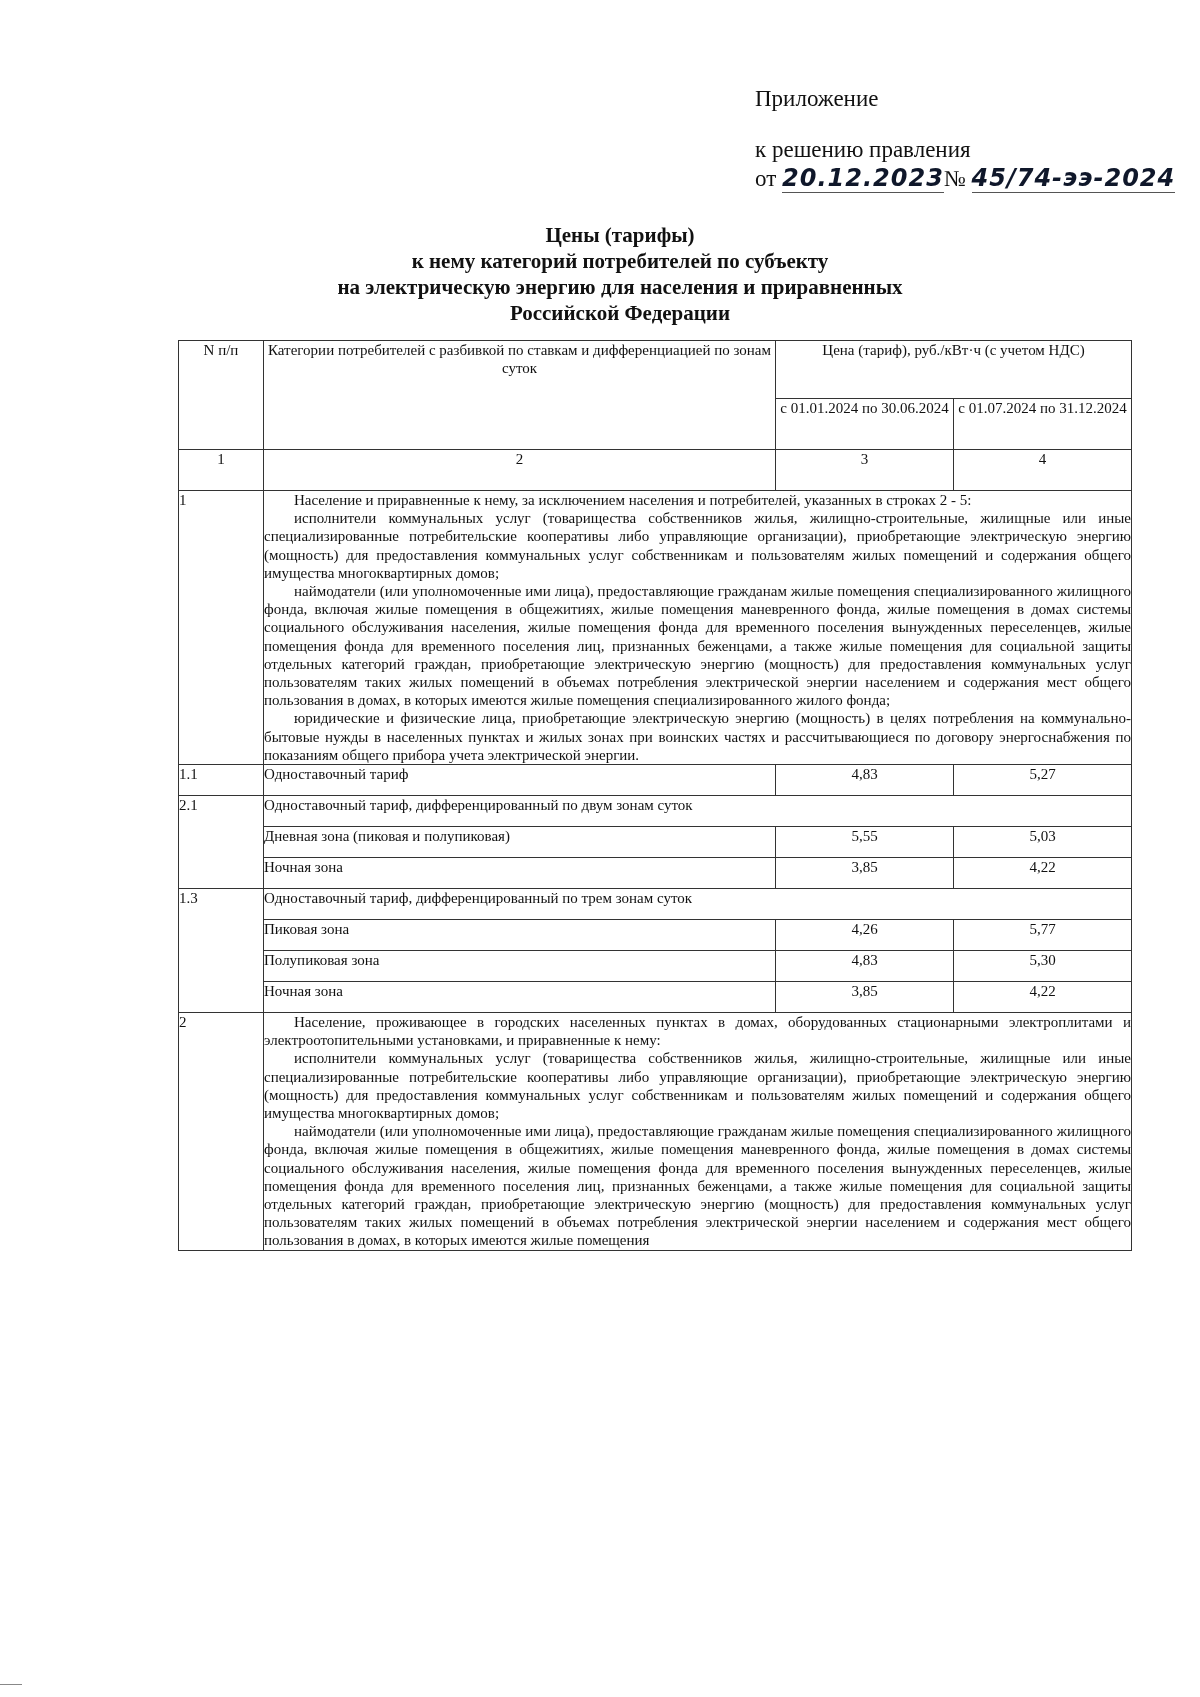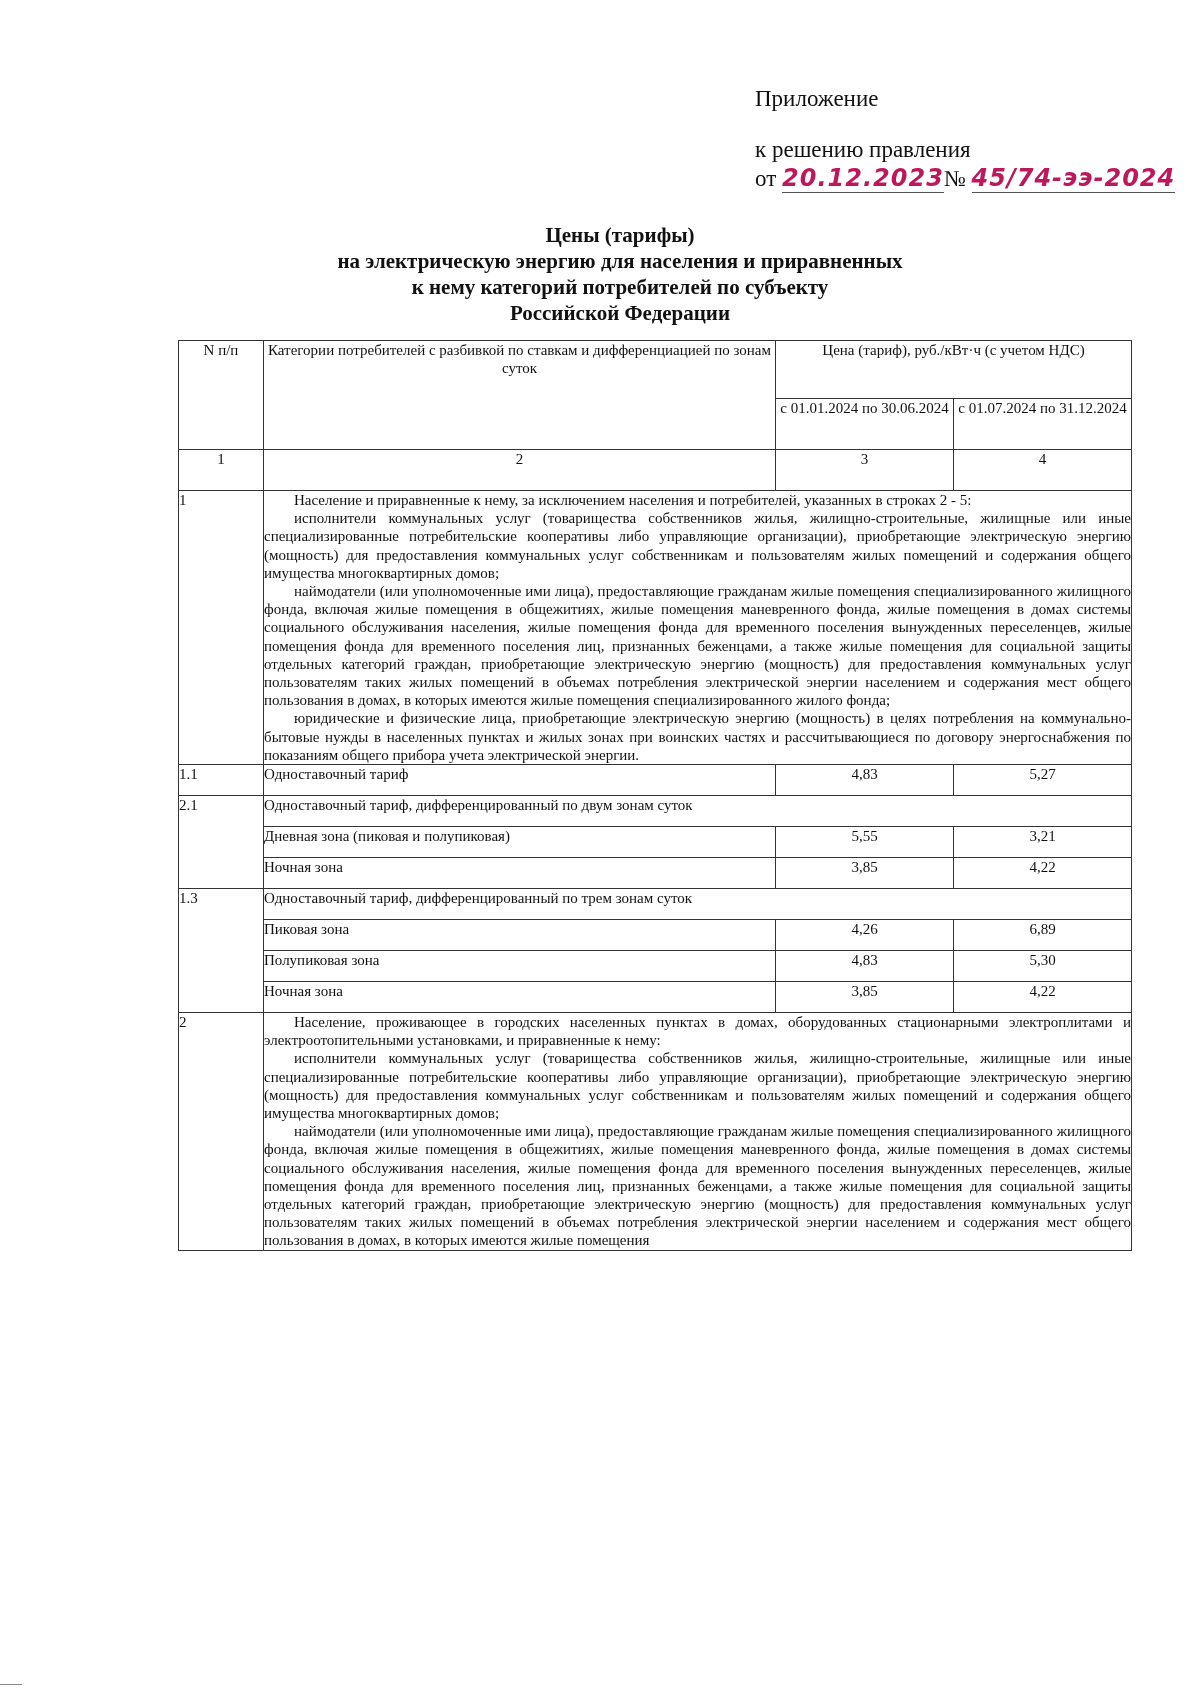--- a/index.html
+++ b/index.html
@@ -8,21 +8,21 @@
     font-family: "Liberation Serif", "DejaVu Serif", serif; color: #111;
   }
   .appendix {
     position: absolute; left: 755px; top: 84px;
     font-size: 23px; line-height: 29px;
   }
   .appendix .ref { margin-top: 22px; }
   .hand {
     font-family: "DejaVu Sans", sans-serif; font-style: italic; font-weight: bold;
     font-size: 24px; letter-spacing: 1px;
-    border-bottom: 1.5px solid #555; color: #be185d; text-align: center;
+    border-bottom: 1.5px solid #555; color: #0f172a; text-align: center;
   }
   .title {
     position: absolute; left: 170px; width: 900px; top: 222px;
     text-align: center; font-weight: bold; font-size: 21px; line-height: 26px;
   }
   table.tariff {
     position: absolute; left: 178px; top: 340px;
     width: 953px; border-collapse: collapse; table-layout: fixed;
     font-size: 15px; line-height: 18px;
   }
@@ -58,22 +58,22 @@
   <div class="ref">к решению правления</div>
   <div>
     <span>от</span>
     <span class="hand">20.12.2023</span><span>№</span>
     <span class="hand">45/74-ээ-2024</span>
   </div>
 </div>
 
 <div class="title">
   <div>Цены (тарифы)</div>
+  <div>к нему категорий потребителей по субъекту</div>
   <div>на электрическую энергию для населения и приравненных</div>
-  <div>к нему категорий потребителей по субъекту</div>
   <div>Российской Федерации</div>
 </div>
 
 <table class="tariff">
   <colgroup>
     <col class="c1">
       <col class="c2">
       <col class="c3">
       <col class="c4">
   </colgroup>
@@ -111,36 +111,36 @@
     <td class="val">5,27</td>
   </tr>
 
   <tr>
     <td rowspan="3" class="num">2.1</td>
     <td colspan="3" class="sub">Одноставочный тариф, дифференцированный по двум зонам суток</td>
   </tr>
   <tr>
     <td class="name">Дневная зона (пиковая и полупиковая)</td>
     <td class="val">5,55</td>
-    <td class="val">3,21</td>
+    <td class="val">5,03</td>
   </tr>
   <tr>
     <td class="name">Ночная зона</td>
     <td class="val">3,85</td>
     <td class="val">4,22</td>
   </tr>
 
   <tr>
     <td rowspan="4" class="num">1.3</td>
     <td colspan="3" class="sub">Одноставочный тариф, дифференцированный по трем зонам суток</td>
   </tr>
   <tr>
     <td class="name">Пиковая зона</td>
     <td class="val">4,26</td>
-    <td class="val">6,89</td>
+    <td class="val">5,77</td>
   </tr>
   <tr>
     <td class="name">Полупиковая зона</td>
     <td class="val">4,83</td>
     <td class="val">5,30</td>
   </tr>
   <tr>
     <td class="name">Ночная зона</td>
     <td class="val">3,85</td>
     <td class="val">4,22</td>

